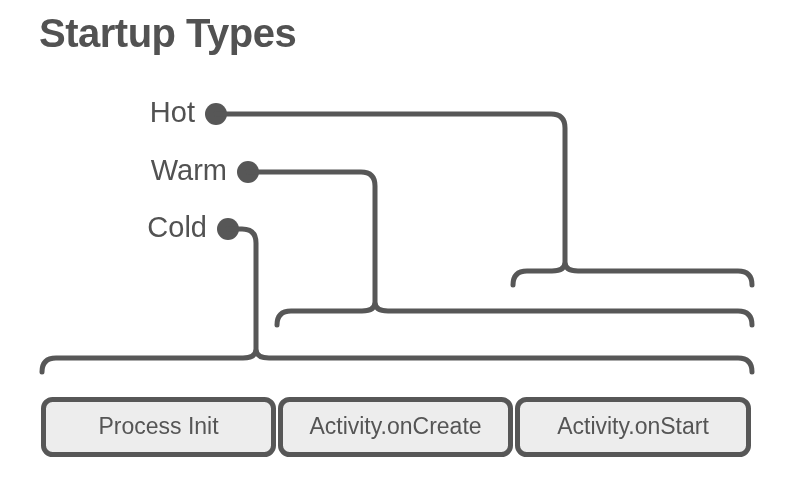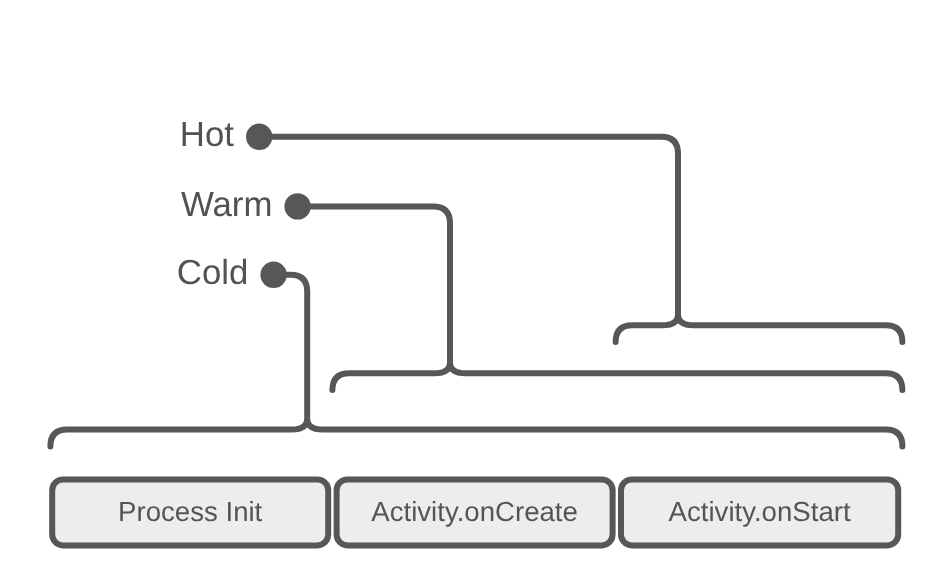--- a/index.html
+++ b/index.html
@@ -67,20 +67,21 @@
     fill: #555555;
     text-anchor: middle;
     dominant-baseline: middle;
   }
 </style>
 </head>
 <body>
 
 <div id="diagram-root">
 
+  <div class="page-title">Startup Types</div>
 
   <svg class="flow" viewBox="0 0 791 486">
 
     <g>
       <text class="row-label" id="label-hot" x="195" y="114">Hot</text>
       <circle class="node-dot" id="dot-hot" cx="216" cy="114" r="11"></circle>
       <path class="flow-path" id="path-hot" d="M 216 114 L 551 114 Q 565 114 565 128 L 565 262 Q 565 271 552 271 L 527 271 Q 513 271 513 285 M 565 262 Q 565 271 578 271 L 738 271 Q 752 271 752 285"></path>
     </g>
 
     <g>

